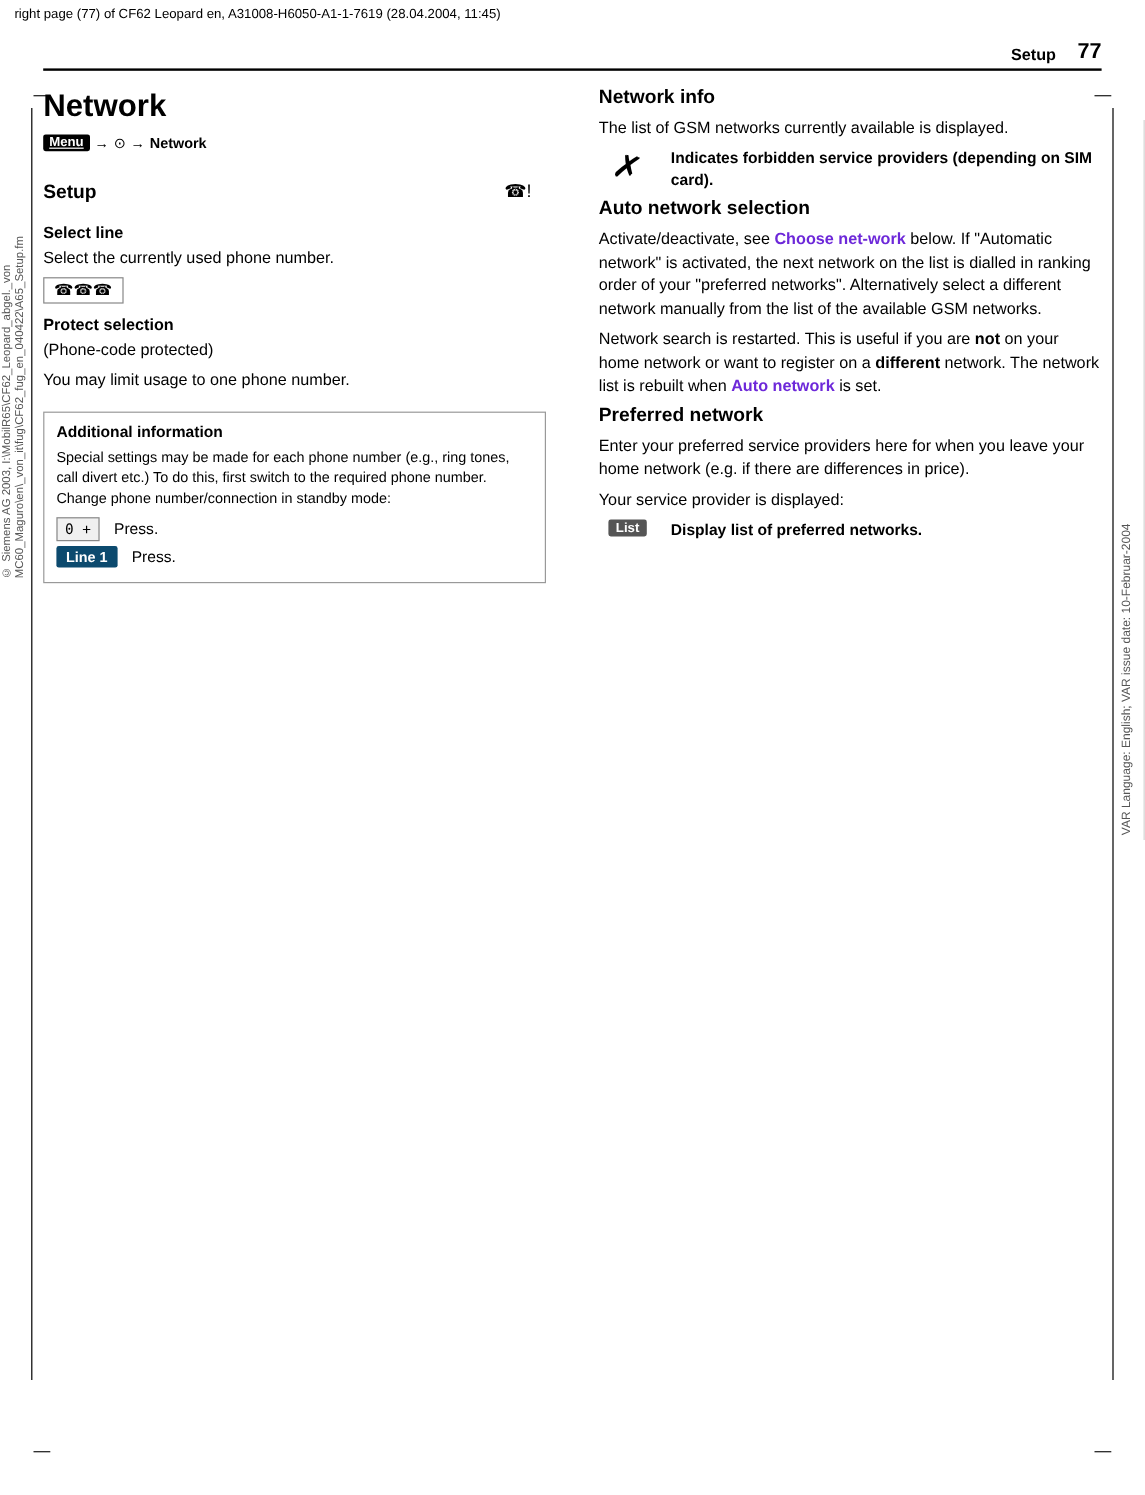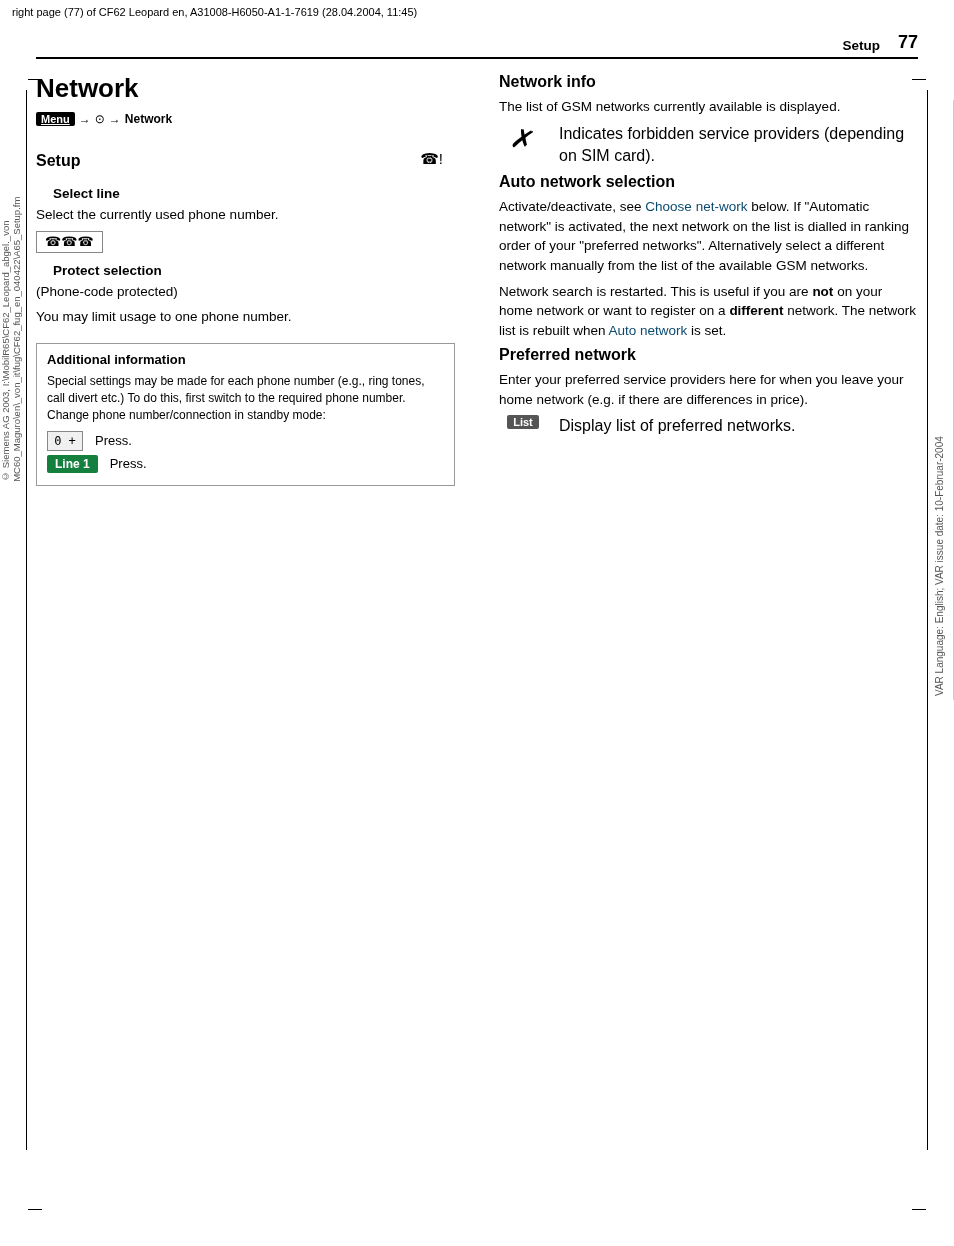--- a/index.html
+++ b/index.html
@@ -145,21 +145,20 @@
       font-weight: bold;
       margin-bottom: 6px;
       margin-top: 10px;
     }
 
     .sub-heading {
       font-size: 13.5px;
       font-weight: bold;
       margin-bottom: 4px;
       margin-top: 10px;
-      margin-left: 17px;
     }
 
     p {
       margin-bottom: 6px;
       line-height: 1.45;
     }
 
     
     .icon-row {
       display: flex;
@@ -172,22 +171,23 @@
     .icon-cell {
       min-width: 48px;
       font-size: 18px;
       display: flex;
       align-items: center;
       justify-content: center;
     }
 
     .icon-text {
       flex: 1;
-      font-size: 16px;
+      font-size: 13px;
       line-height: 1.4;
+      font-weight: bold;
     }
 
     
     .info-box {
       border: 1px solid #999;
       padding: 8px 10px;
       margin-top: 16px;
       background: #fff;
     }
 
@@ -215,21 +215,21 @@
       border: 1px solid #888;
       padding: 2px 6px;
       font-size: 12px;
       font-family: monospace;
       background: #f0f0f0;
       min-width: 36px;
       text-align: center;
     }
 
     .key-box-dark {
-      background: #15803d;
+      background: #0c4a6e;
       color: #fff;
       border: none;
       padding: 2px 8px;
       font-size: 12px;
       font-weight: bold;
       border-radius: 2px;
     }
 
     .press-label {
       font-size: 13px;
@@ -242,22 +242,22 @@
       align-items: center;
     }
 
     
     .col-right .section-heading {
       margin-top: 0;
     }
 
     
     .highlight-text {
-      color: #0c4a6e;
-      font-weight: normal;
+      color: #6d28d9;
+      font-weight: bold;
     }
 
     strong { font-weight: bold; }
 
     
     .list-tag {
       background: #555;
       color: #fff;
       font-size: 11px;
       font-weight: bold;
@@ -414,20 +414,21 @@
         <p>
           <span>Activate/deactivate, see </span><span class="highlight-text">Choose net-work</span><span> below. If "Automatic network" is activated, the next network on the list is dialled in ranking order of your "preferred networks". Alternatively select a different network manually from the list of the available GSM networks.</span>
         </p>
 
         <p>
           <span>Network search is restarted. This is useful if you are </span><strong>not</strong><span> on your home network or want to register on a </span><strong>different</strong><span> network. The network list is rebuilt when </span><span class="highlight-text">Auto network</span><span> is set.</span>
         </p>
 
         <div class="section-heading">Preferred network</div>
         <p>Enter your preferred service providers here for when you leave your home network (e.g. if there are differences in price).</p>
+        <p>Your service provider is displayed:</p>
 
         <div class="icon-row">
           <div class="icon-cell">
             <span class="list-tag">List</span>
           </div>
           <div class="icon-text">Display list of preferred networks.</div>
         </div>
 
       </div>
     </div>

